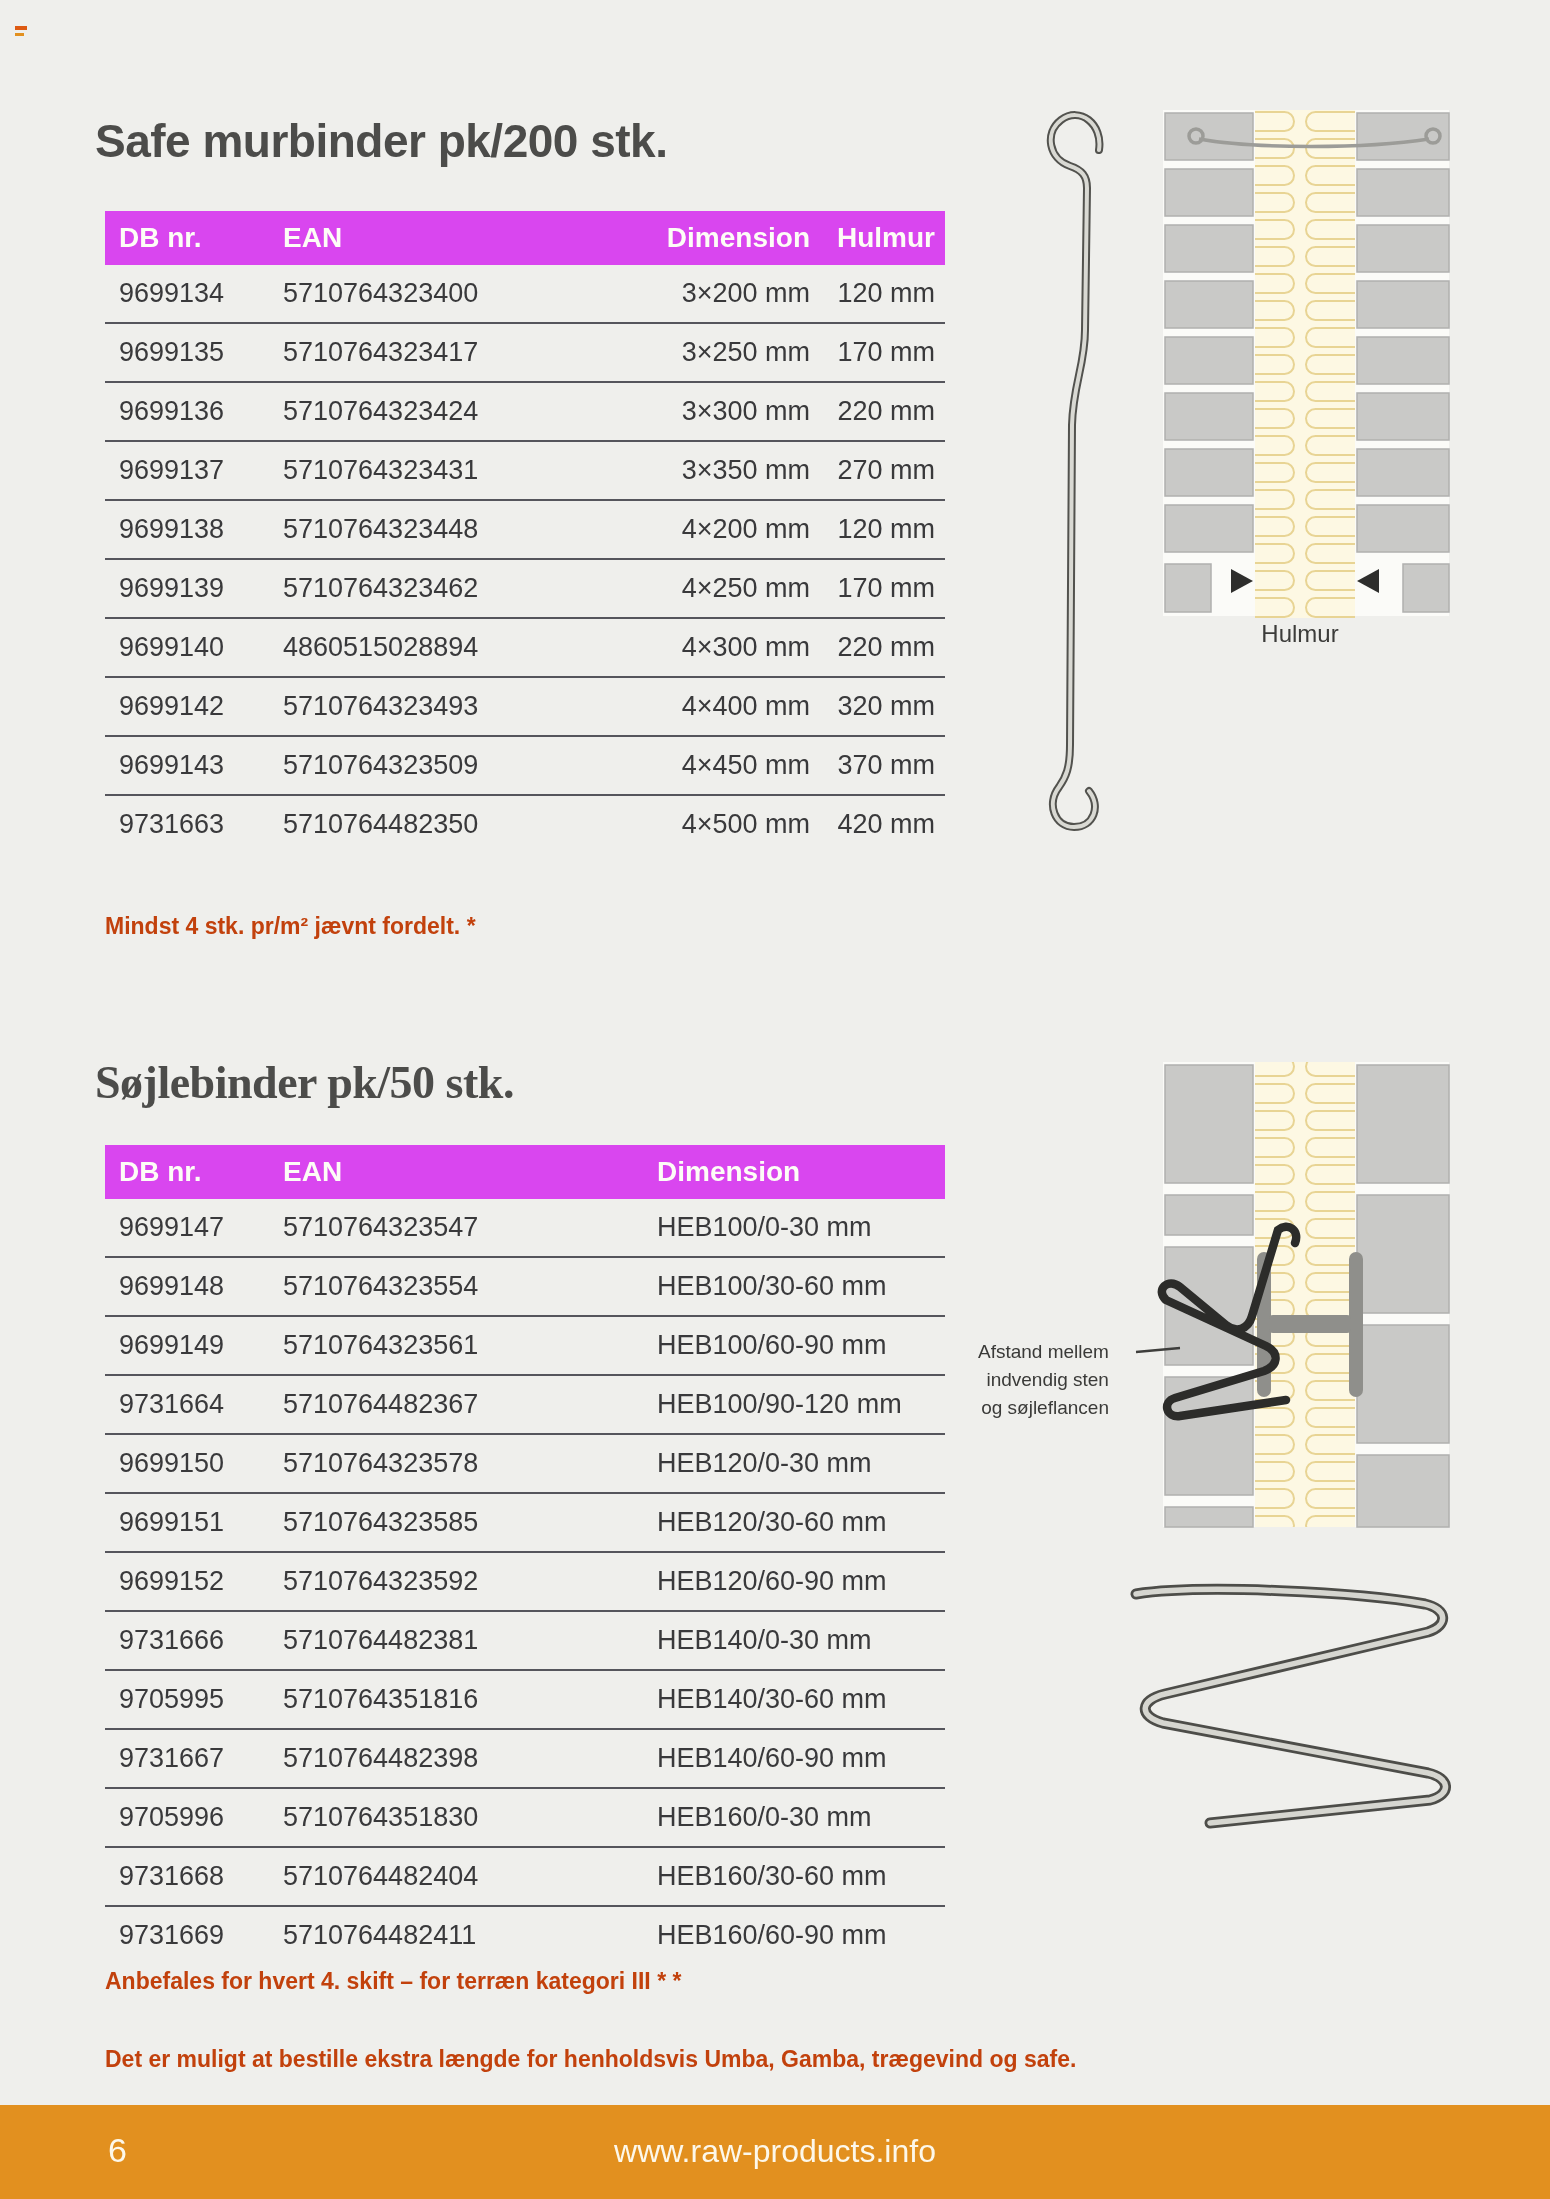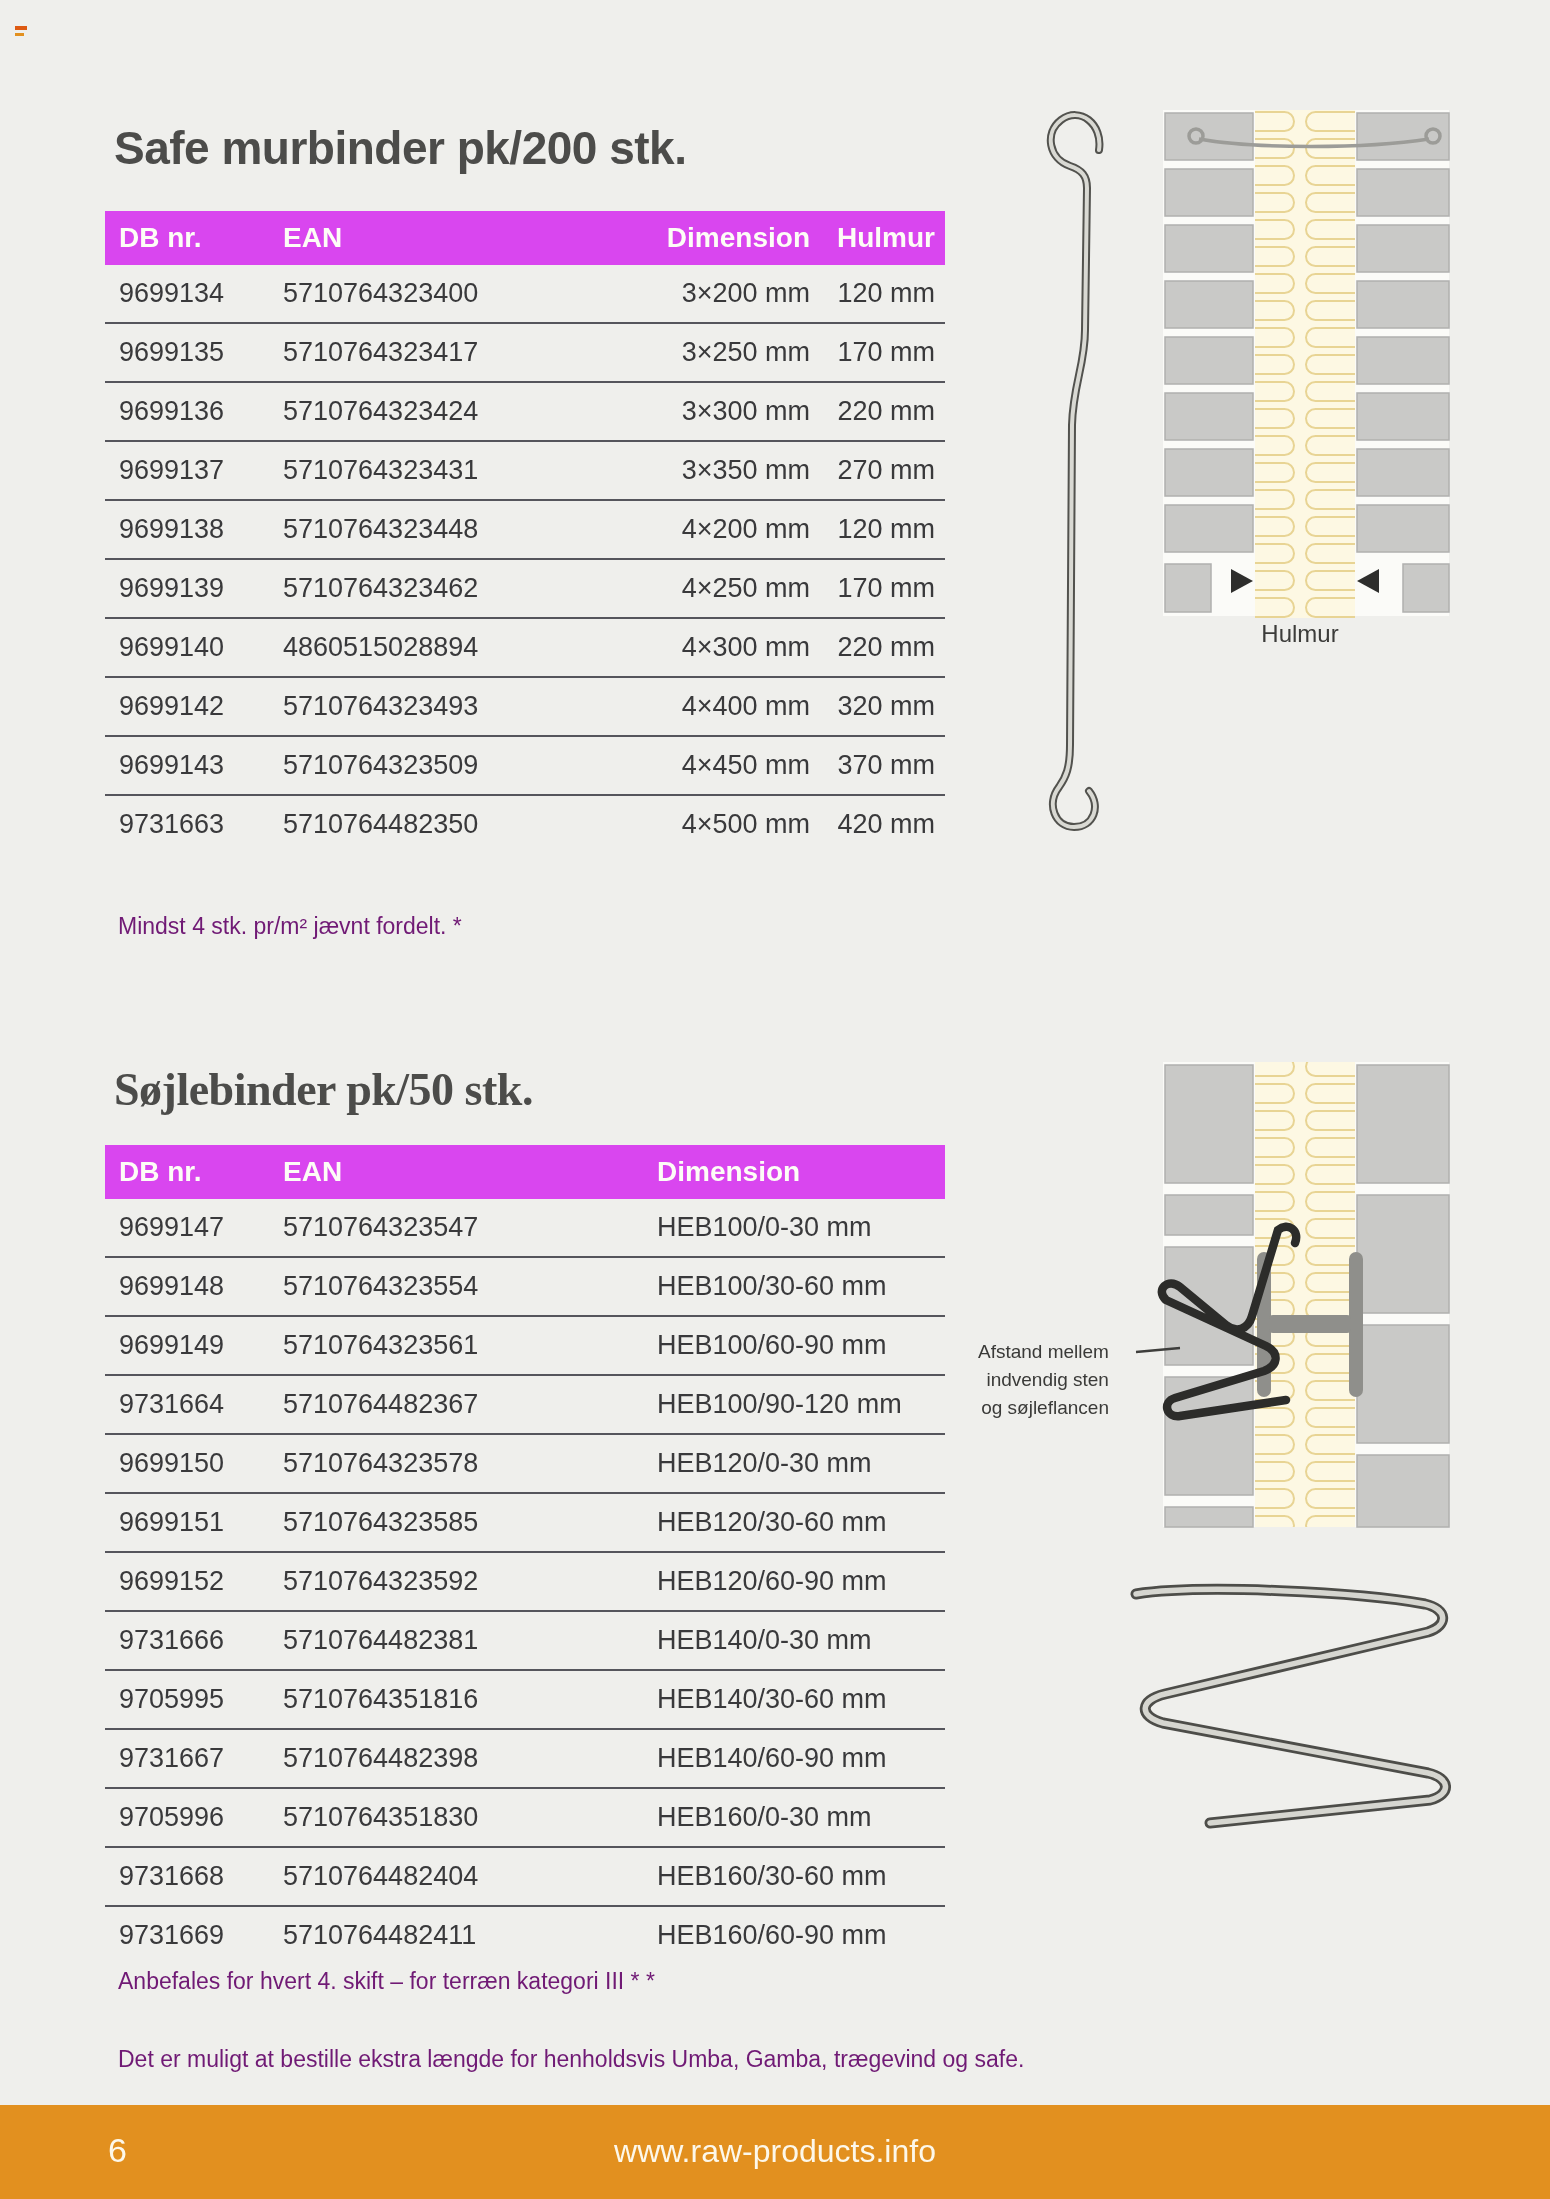--- a/index.html
+++ b/index.html
@@ -7,24 +7,23 @@
     position:relative; width:1550px; height:2199px;
     background:#efefec; overflow:hidden;
     font-family:"Liberation Sans", sans-serif;
     color:#3a3a3c;
   }
   .corner-mark { position:absolute; left:15px; top:26px; }
   .corner-mark .bar1 { width:12px; height:4px; background:#dd5a12; margin-bottom:3px; }
   .corner-mark .bar2 { width:9px;  height:3px; background:#e2901f; }
 
   .section-title {
-    position:absolute; left:114px;
+    position:absolute; left:95px;
     font-size:46px; font-weight:bold; color:#4c4c4a; letter-spacing:-0.5px;
     white-space:nowrap;
-    margin-top:7px;
   }
   #title1 { top:114px; }
   #title2 { top:1056px;font-family:Liberation Serif, serif; }
 
   table.data { position:absolute; left:105px; width:840px;
     border-collapse:collapse; table-layout:fixed; font-size:27px; }
   #table1 { top:211px; }
   #table2 { top:1145px; }
   table.data th {
     background:#d946ef; color:#fdfdf6; font-weight:bold; font-size:28px;
@@ -36,21 +35,21 @@
   #table1 th:nth-child(1), #table1 td:nth-child(1) { width:150px; }
   #table1 th:nth-child(2), #table1 td:nth-child(2) { width:282px; }
   #table1 th:nth-child(3), #table1 td:nth-child(3) { width:245px; text-align:right; padding:0; }
   #table1 th:nth-child(4), #table1 td:nth-child(4) { text-align:right; padding:0 10px 0 0; }
 
   #table2 th:nth-child(1), #table2 td:nth-child(1) { width:150px; }
   #table2 th:nth-child(2), #table2 td:nth-child(2) { width:360px; }
   #table2 th:nth-child(3), #table2 td:nth-child(3) { text-align:left; }
 
   .footnote {
-    position:absolute; left:118px; font-size:23px; color:#701a75; white-space:nowrap;
+    position:absolute; left:105px; font-size:23px; color:#c2410c; white-space:nowrap;font-weight:bold;
   }
   #footnote1 { top:913px; }
   #footnote2 { top:1968px; }
   #extra-note { top:2046px; }
 
   .diagram-caption {
     position:absolute; font-size:24px; color:#3c3c3a; text-align:center;
   }
   #hulmur-caption { left:1215px; top:620px; width:170px; }
   #afstand-label {

